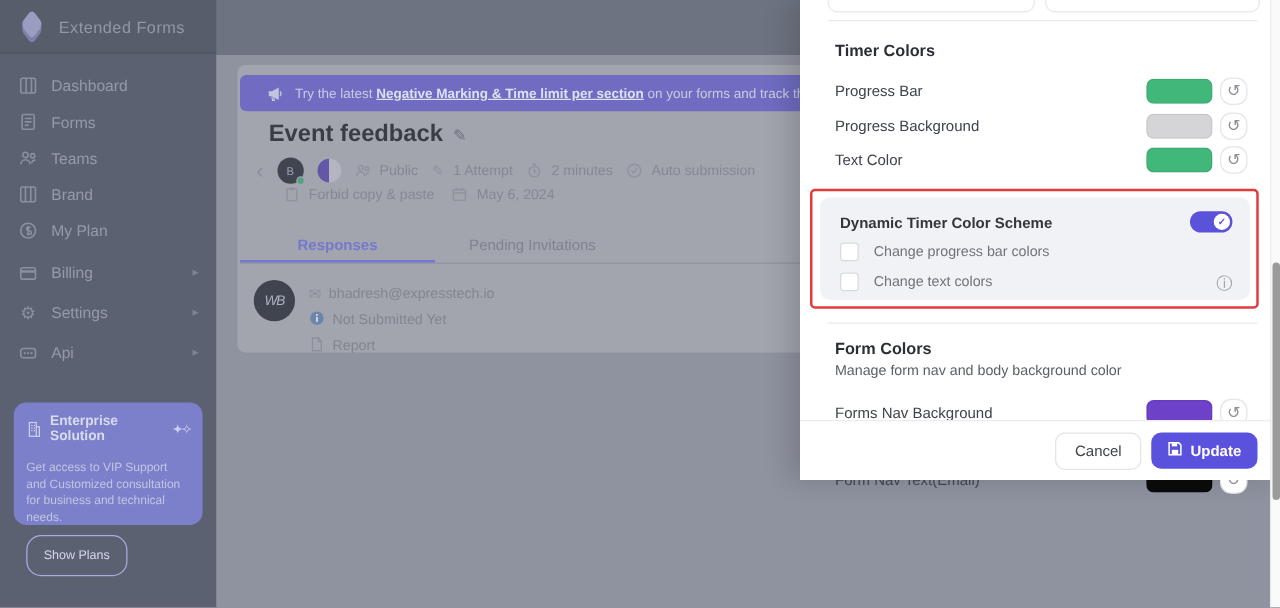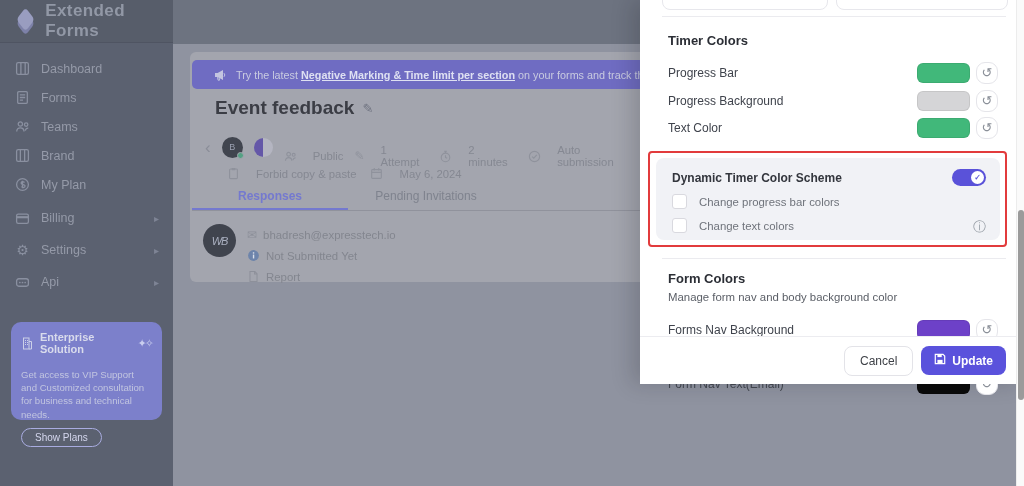--- a/index.html
+++ b/index.html
@@ -6,55 +6,55 @@
   html,body { width:1024px; height:486px; overflow:hidden; }
   body { font-family:"Liberation Sans", sans-serif; background:#8f93a0; }
   .app { position:relative; width:1024px; height:486px; overflow:hidden; }
 
   
   .sidebar { position:absolute; left:0; top:0; width:173px; height:486px; background:#5b6170; z-index:1; }
   .sb-header { height:43px; background:#575d6a; border-bottom:1px solid #4f5462; display:flex; align-items:center; padding-left:15px; gap:10px; }
   .logo { position:relative; width:22px; height:22px; }
   .logo .d1 { position:absolute; left:3px; top:6px; width:15px; height:15px; background:#7d81a8; border-radius:4px; transform:rotate(45deg) skew(8deg,8deg); }
   .logo .d2 { position:absolute; left:3px; top:2px; width:15px; height:15px; background:#9going; background:#999dc0; border-radius:4px; transform:rotate(45deg) skew(8deg,8deg); }
-  .brand-name { font-size:17px; font-weight:700; color:#9298a6; letter-spacing:.4px; }
+  .brand-name { font-size:13px; font-weight:400; color:#9298a6; letter-spacing:.4px; }
   .nav { padding-top:11px; }
   .nav-item { display:flex; align-items:center; gap:11px; height:29px; padding:0 14px 0 15px; color:#959aa8; font-size:12.5px; cursor:pointer; }
   .nav-item.grp { height:32px; }
   .nav-item.first-grp { margin-top:3px; }
   .nav-item .ic { width:15px; height:15px; color:#8a90a0; flex:0 0 auto; display:flex; align-items:center; justify-content:center; }
   .nav-item .ic svg { width:15px; height:15px; }
   .nav-item .glyph { font-size:14px; line-height:1; }
   .nav-item .arrow { margin-left:auto; font-size:10px; color:#7e8495; }
   .ent-card { position:absolute; left:11px; top:322px; width:151px; height:98px; background:#7c80cb; border-radius:10px; padding:9px 10px; }
   .ent-head { display:flex; align-items:center; gap:7px; }
   .ent-head .bld { color:#ccd0e8; display:flex; }
   .ent-title { font-size:11px; font-weight:700; color:#d9dbec; }
   .ent-spark { margin-left:auto; font-size:11px; color:#c9cdee; letter-spacing:-2px; }
   .ent-desc { margin-top:13px; font-size:9.6px; line-height:1.38; color:#c2c5e0; }
-  .ent-btn { margin-top:7px; display:inline-block; padding:3px 13px; border:1px solid #a9ace0; border-radius:12px; font-size:10px; color:#d5d7ee; background:transparent; cursor:pointer; }
+  .ent-btn { margin-top:7px; display:inline-block; padding:10px 13px; border:1px solid #a9ace0; border-radius:12px; font-size:10px; color:#d5d7ee; background:transparent; cursor:pointer; }
 
   
   .main { position:absolute; left:173px; top:0; width:467px; height:486px; background:#8f93a0; }
   .main-topband { height:44px; background:#6d7380; }
   .content-card { position:absolute; left:17px; top:52px; width:450px; height:230px; background:#a3a5ae; border-radius:6px 0 0 6px; }
   .banner { position:absolute; left:19px; top:60px; width:448px; height:29px; background:#6f6cc2; border-radius:5px 0 0 5px; display:flex; align-items:center; padding-left:21px; gap:9px; overflow:hidden; white-space:nowrap; }
   .banner .meg { color:#c3c5e0; display:flex; flex:0 0 auto; }
   .banner-text { font-size:10.8px; color:#c9cbe0; }
   .banner-text b { color:#dee0f2; font-weight:700; text-decoration:underline; }
   .page-title-row { position:absolute; left:42px; top:97px; display:flex; align-items:center; gap:8px; }
   .page-title { font-size:19px; font-weight:700; color:#3b3d45; }
   .title-edit { font-size:13px; color:#6f7380; }
   .meta-row1 { position:absolute; left:32px; top:126px; display:flex; align-items:center; gap:11px; }
   .meta-row2 { position:absolute; left:54px; top:149px; display:flex; align-items:center; gap:14px; }
   .chev-back { font-size:17px; color:#8a8d98; line-height:1; cursor:pointer; }
   .meta-avatar { position:relative; width:21px; height:21px; border-radius:50%; background:#41454f; display:flex; align-items:center; justify-content:center; font-size:9px; color:#9aa0b0; }
   .meta-avatar .dot { position:absolute; right:-1px; bottom:-1px; width:7px; height:7px; border-radius:50%; background:#55a184; border:1px solid #a3a5ae; }
   .half-circle { width:19px; height:19px; border-radius:50%; background:linear-gradient(90deg,#6457a8 50%,#b4b5c1 50%); }
-  .meta-item { display:flex; align-items:center; gap:16px; font-size:11.3px; color:#858892;margin-top:18px; }
+  .meta-item { display:flex; align-items:center; gap:7px; font-size:11.3px; color:#858892; }
   .meta-item .ic { display:flex; color:#8f929c; }
   .meta-item .ic svg { width:13px; height:13px; }
   .meta-item .glyph { font-size:12px; color:#8f929c; line-height:1; }
   .tabs { position:absolute; left:19px; top:183px; width:448px; height:28px; display:flex; border-bottom:1px solid rgba(60,62,75,.18); }
   .tab { width:156px; text-align:center; font-size:12px; color:#7f838e; line-height:26px; cursor:pointer; }
   .tab.active { color:#7479cf; font-weight:700; border-bottom:2px solid #7479cf; }
   .resp-avatar { position:absolute; left:30px; top:224px; width:33px; height:33px; border-radius:50%; background:#40444e; display:flex; align-items:center; justify-content:center; font-size:11px; font-style:italic; color:#aab0c0; letter-spacing:-1px; }
   .resp-block { position:absolute; left:74px; top:220px; display:flex; flex-direction:column; gap:3px;margin-top:6px; }
   .resp-row { display:flex; align-items:center; gap:6px; font-size:11.4px; color:#83868f; height:18px; }
   .resp-row .glyph { font-size:12px; color:#8d909a; line-height:1; }

